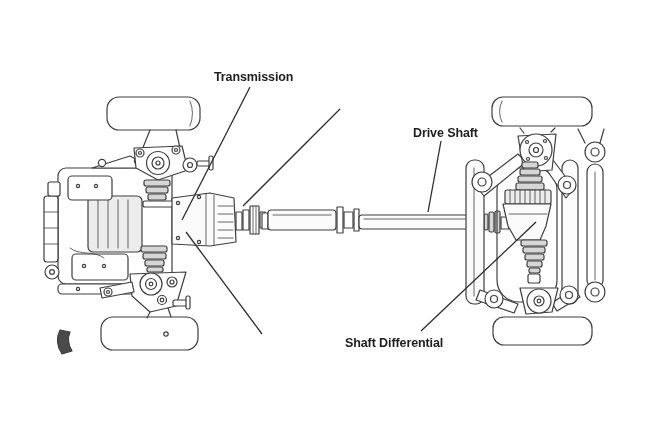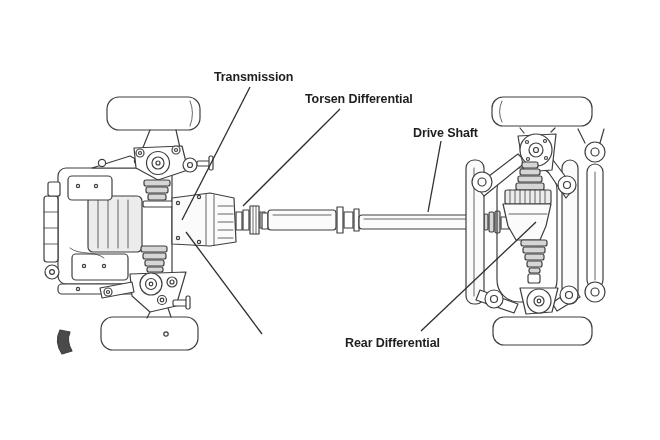--- a/index.html
+++ b/index.html
@@ -214,17 +214,16 @@
   <g>
     <path class="leader" d="M250,87 L182,220"></path>
     <path class="leader" d="M340,109 L243,206"></path>
     <path class="leader" d="M441,141 L428,212"></path>
     <path class="leader" d="M262,334 L186,232"></path>
     <path class="leader" d="M421,331 L536,222"></path>
   </g>
 </svg>
 
 <div class="lbl" style="left:214px;top:70px;">Transmission</div>
-<div class="lbl" style="left:305px;top:92px;">Torsen Differential</div>
 <div class="lbl" style="left:413px;top:126px;">Drive Shaft</div>
-<div class="lbl" style="left:345px;top:336px;">Rear Differential</div>
+<div class="lbl" style="left:345px;top:336px;">Shaft Differential</div>
 
 </div>
 
 </body></html>

